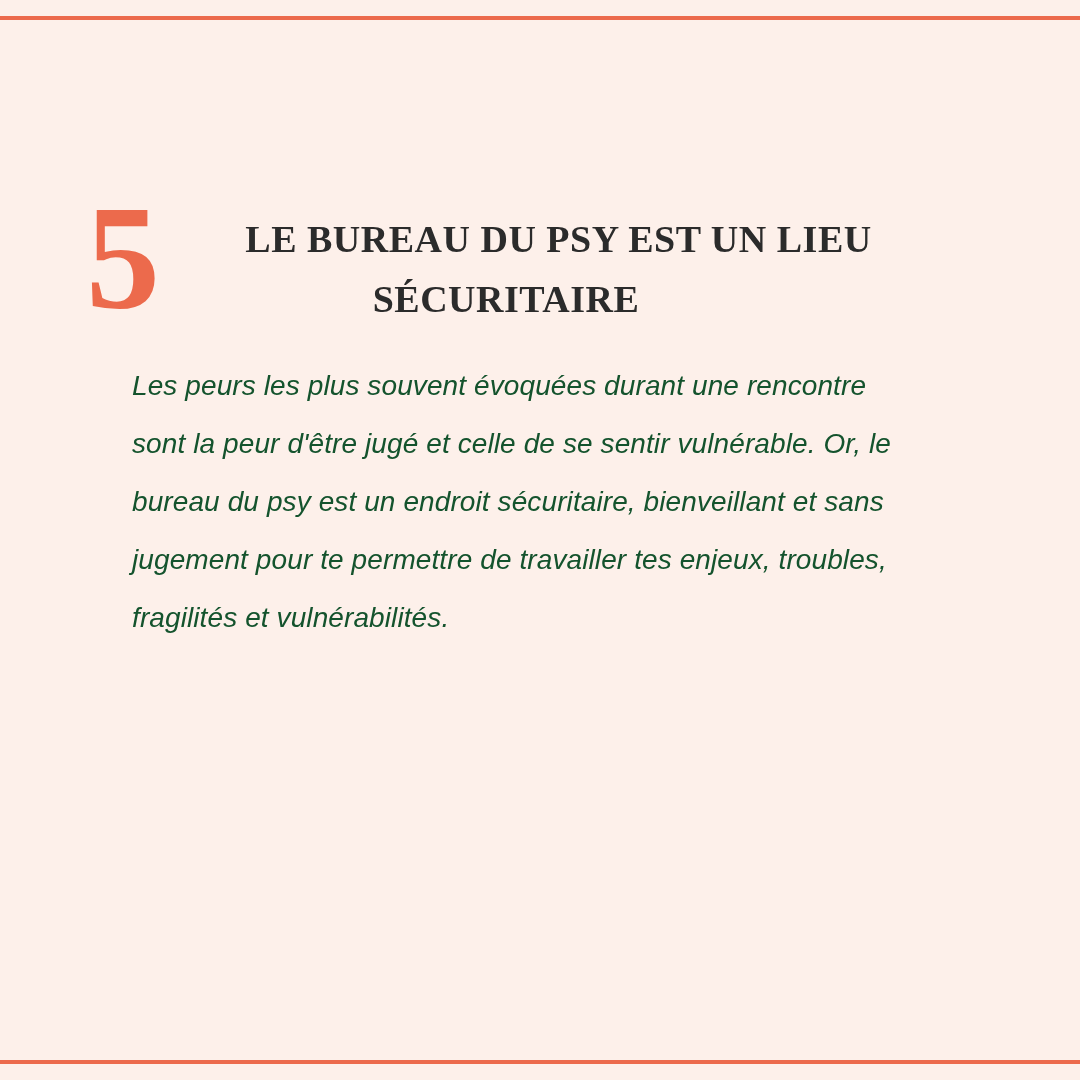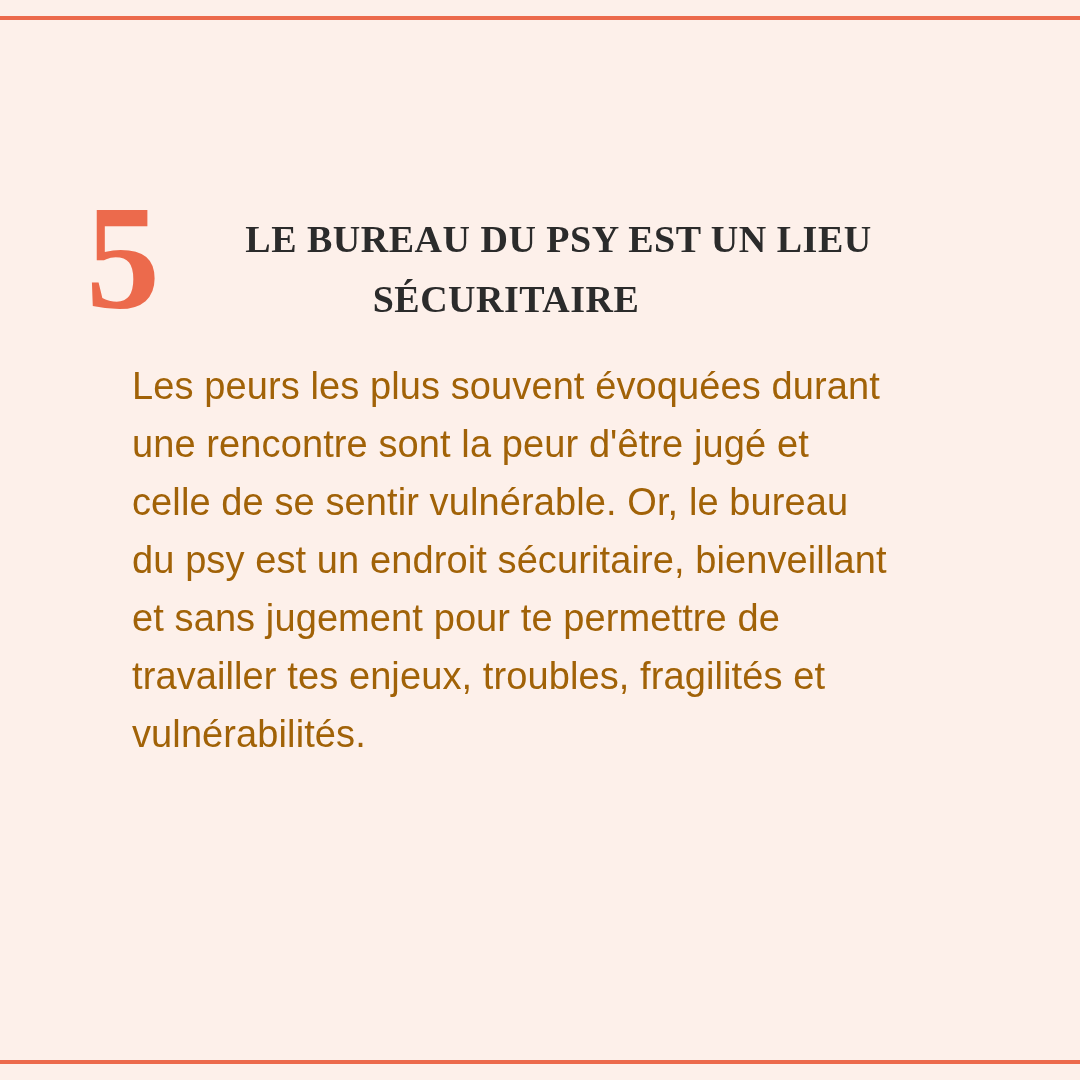--- a/index.html
+++ b/index.html
@@ -60,25 +60,26 @@
     color: #ec6a4c;
     font-family: "Liberation Serif", serif;
     font-weight: bold;
     font-size: 148px;
     line-height: 1;
   }
 
   .body-text {
     margin: 28px 0 0 46px;
     width: 760px;
-    color: #a16207;
+    color: #14532d;
     font-family: "Liberation Sans", sans-serif;
-    font-size: 38px;
+    font-size: 28px;
     line-height: 58px;
     letter-spacing: 0.1px;
+    font-style: italic;
   }
 </style>
 </head>
 <body>
 
 <div class="slide">
 
   <div class="rule rule-top"></div>
 
   <div class="content">

